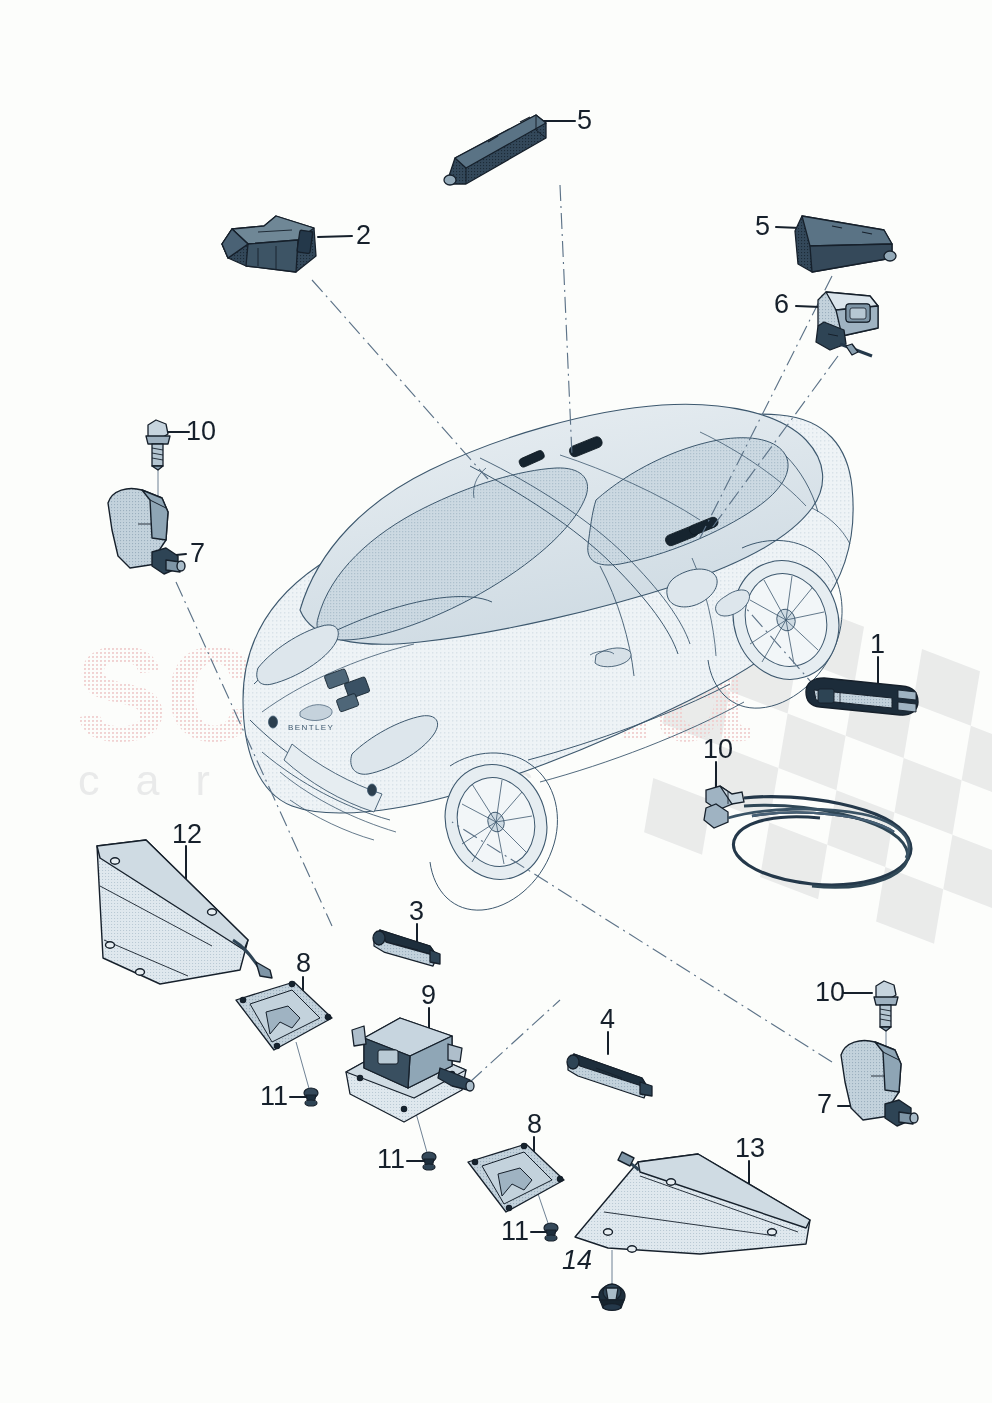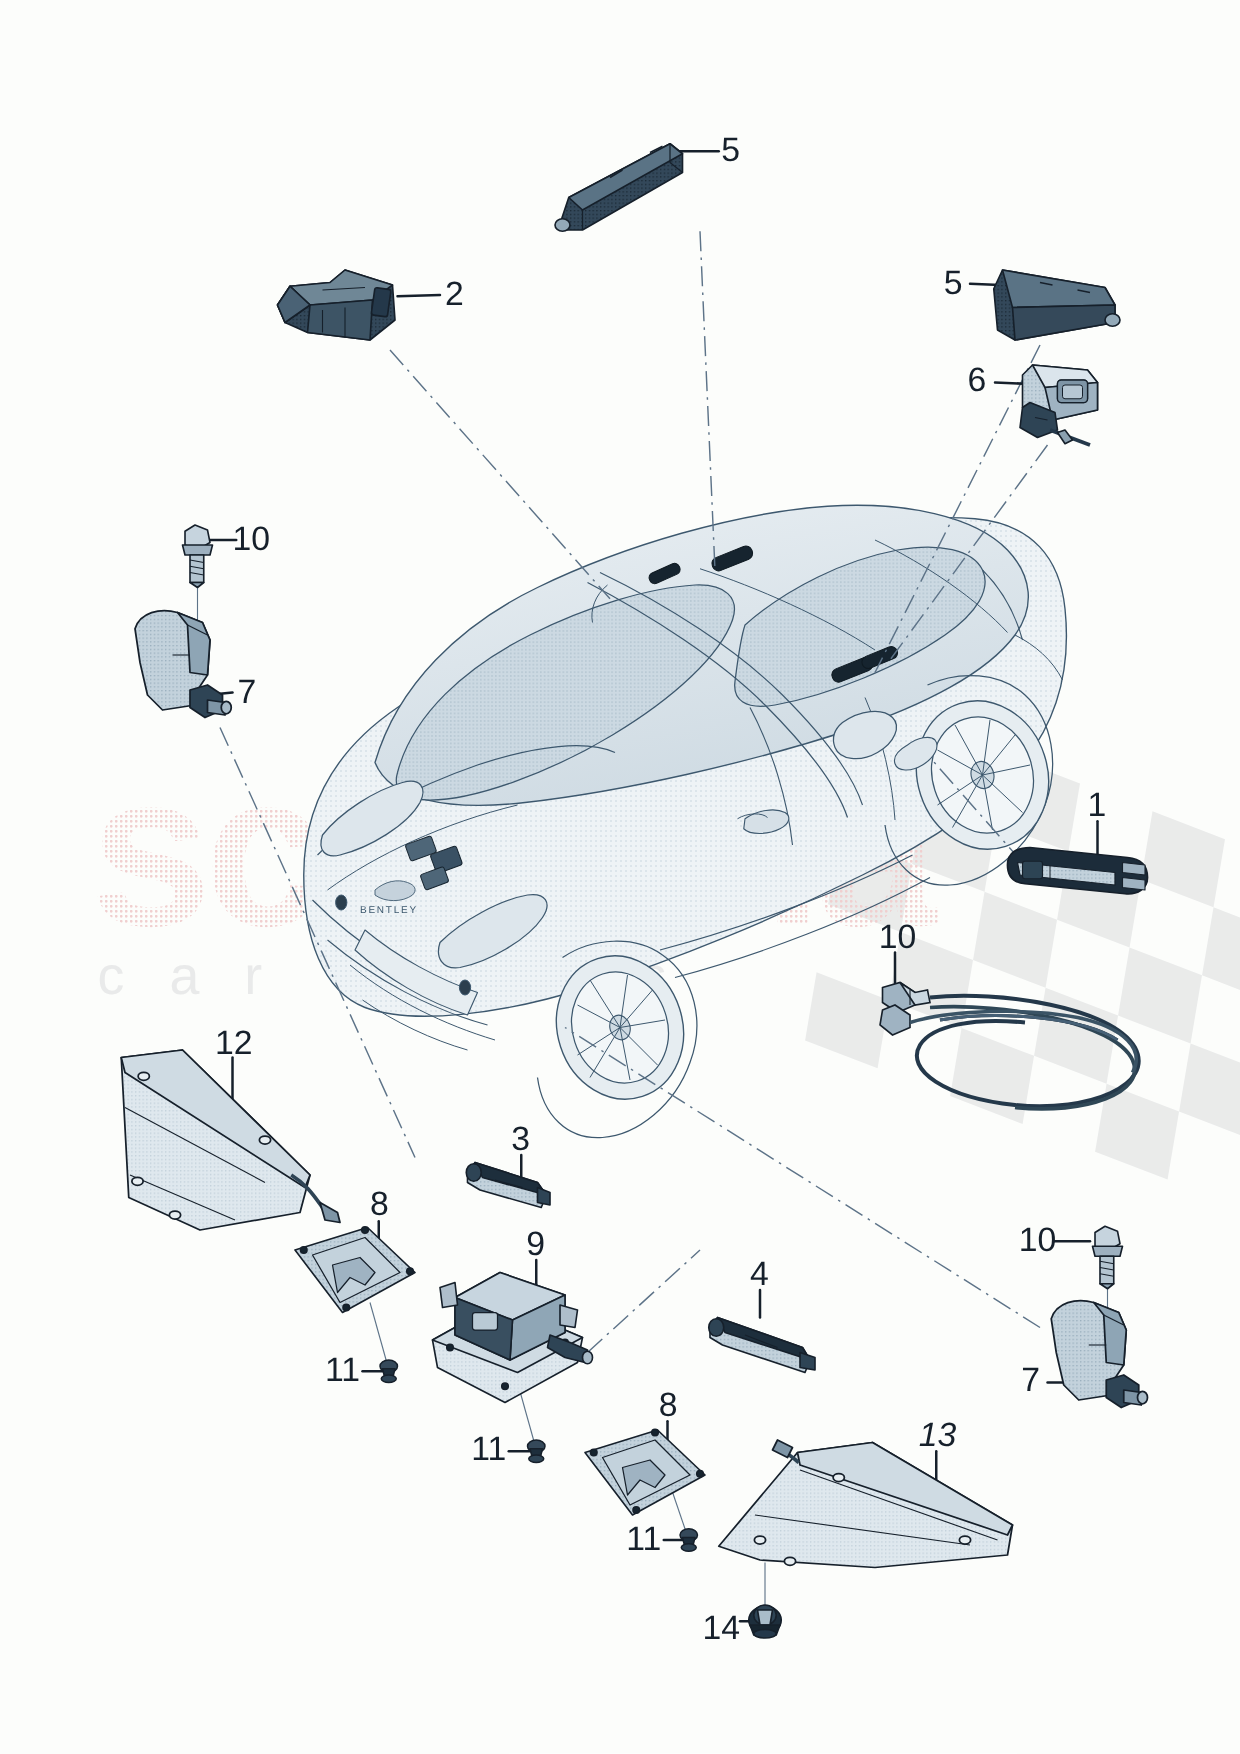--- a/index.html
+++ b/index.html
@@ -529,17 +529,17 @@
   <div class="callout" style="left:172px;top:821px;">12</div>
   <div class="callout" style="left:409px;top:898px;">3</div>
   <div class="callout" style="left:296px;top:950px;">8</div>
   <div class="callout" style="left:421px;top:982px;">9</div>
   <div class="callout" style="left:815px;top:979px;">10</div>
   <div class="callout" style="left:600px;top:1006px;">4</div>
   <div class="callout" style="left:260px;top:1083px;">11</div>
   <div class="callout" style="left:527px;top:1111px;">8</div>
   <div class="callout" style="left:817px;top:1091px;">7</div>
   <div class="callout" style="left:377px;top:1146px;">11</div>
-  <div class="callout" style="left:735px;top:1135px;font-style:italic;">13</div>
+  <div class="callout" style="left:735px;top:1135px;">13</div>
   <div class="callout" style="left:501px;top:1218px;">11</div>
-  <div class="callout" style="left:562px;top:1289px;">14</div>
+  <div class="callout" style="left:562px;top:1247px;font-style:italic;">14</div>
 
 </div>
 
 </body></html>

